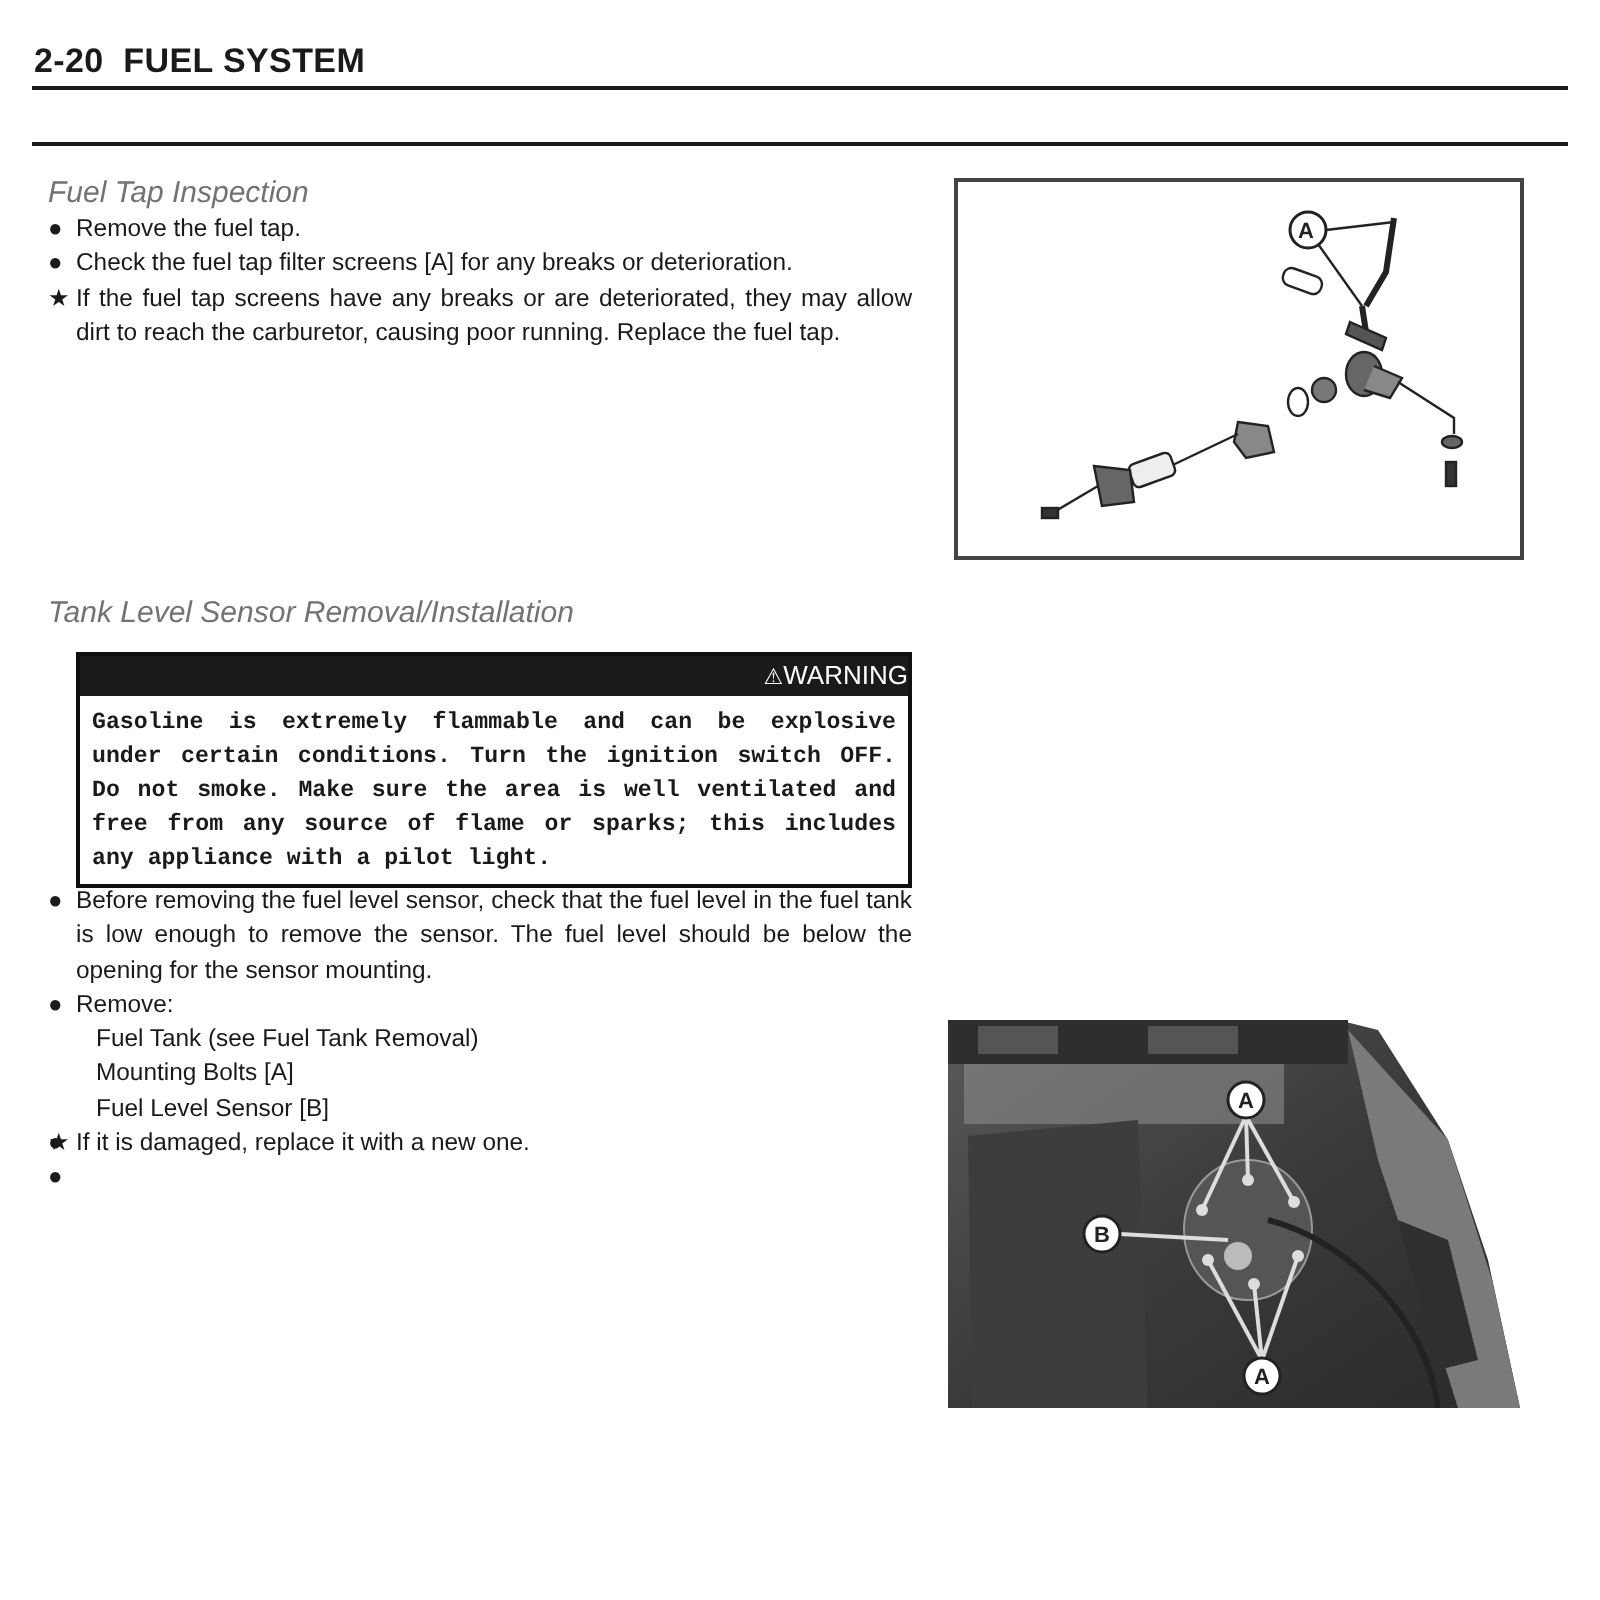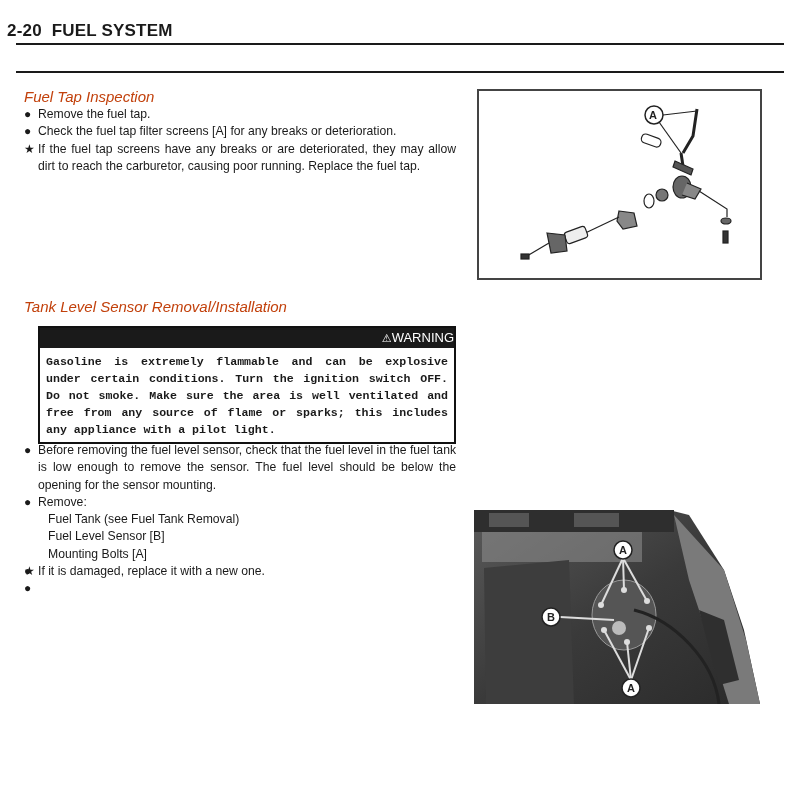--- a/index.html
+++ b/index.html
@@ -1,25 +1,25 @@
 <!DOCTYPE html>
 <html><head>
 <meta charset="utf-8">
 <style>
   html, body { margin: 0; padding: 0; }
   body {
     width: 800px; height: 800px; background: #ffffff; position: relative; overflow: hidden;
     font-family: "Liberation Sans", sans-serif; color: #1a1a1a;
   }
   .header-title {
-    position: absolute; left: 7px; top: 21px; font-size: 17px; font-weight: bold; letter-spacing: 0.2px;
+    position: absolute; left: 17px; top: 21px; font-size: 17px; font-weight: bold; letter-spacing: 0.2px;
   }
   .rule-wide { position: absolute; left: 16px; right: 16px; height: 2px; background: #1a1a1a; }
   .section-title {
-    position: absolute; left: 24px; font-style: italic; font-size: 15px; color: #c2410c;
+    position: absolute; left: 24px; font-style: italic; font-size: 15px; color: #737373;
   }
   .para {
     position: absolute; left: 24px; width: 432px; font-size: 12.2px; line-height: 17.3px; color: #1a1a1a;
   }
   .item { position: relative; padding-left: 14px; text-align: justify; }
   .bullet { position: absolute; left: 0; top: 0; font-size: 12px; }
   .sub { padding-left: 24px; }
   .figure-box {
     position: absolute; left: 477px; top: 89px; width: 285px; height: 191px;
     border: 2px solid #444; box-sizing: border-box; background: #fff;
@@ -94,22 +94,22 @@
   <div class="warning-head">
     <span style="font-size:11px;">⚠</span><span>WARNING</span>
   </div>
   <div class="warning-body">Gasoline is extremely flammable and can be explosive under certain conditions.  Turn the ignition switch OFF.  Do not smoke.  Make sure the area is well ventilated and free from any source of flame or sparks; this includes any appliance with a pilot light.</div>
 </div>
 
 <div class="para" style="top:442px;">
   <div class="item"><span class="bullet">●</span><span>Before removing the fuel level sensor, check that the fuel level in the fuel tank is low enough to remove the sensor.  The fuel level should be below the opening for the sensor mounting.</span></div>
   <div class="item"><span class="bullet">●</span><span>Remove:</span></div>
   <div class="item sub">Fuel Tank (see Fuel Tank Removal)</div>
+  <div class="item sub">Mounting Bolts [A]</div>
   <div class="item sub">Fuel Level Sensor [B]</div>
-  <div class="item sub">Mounting Bolts [A]</div>
   <div class="item"><span class="bullet">●</span></div>
   <div class="item"><span class="bullet">★</span><span>If it is damaged, replace it with a new one.</span></div>
   <div class="item"><span class="bullet">●</span></div>
 </div>
 
 <div class="photo">
   <svg width="286" height="194" viewBox="0 0 286 194">
     <defs>
       <linearGradient id="bg" x1="0" y1="0" x2="1" y2="1">
         <stop offset="0" stop-color="#5a5a5a"></stop>

